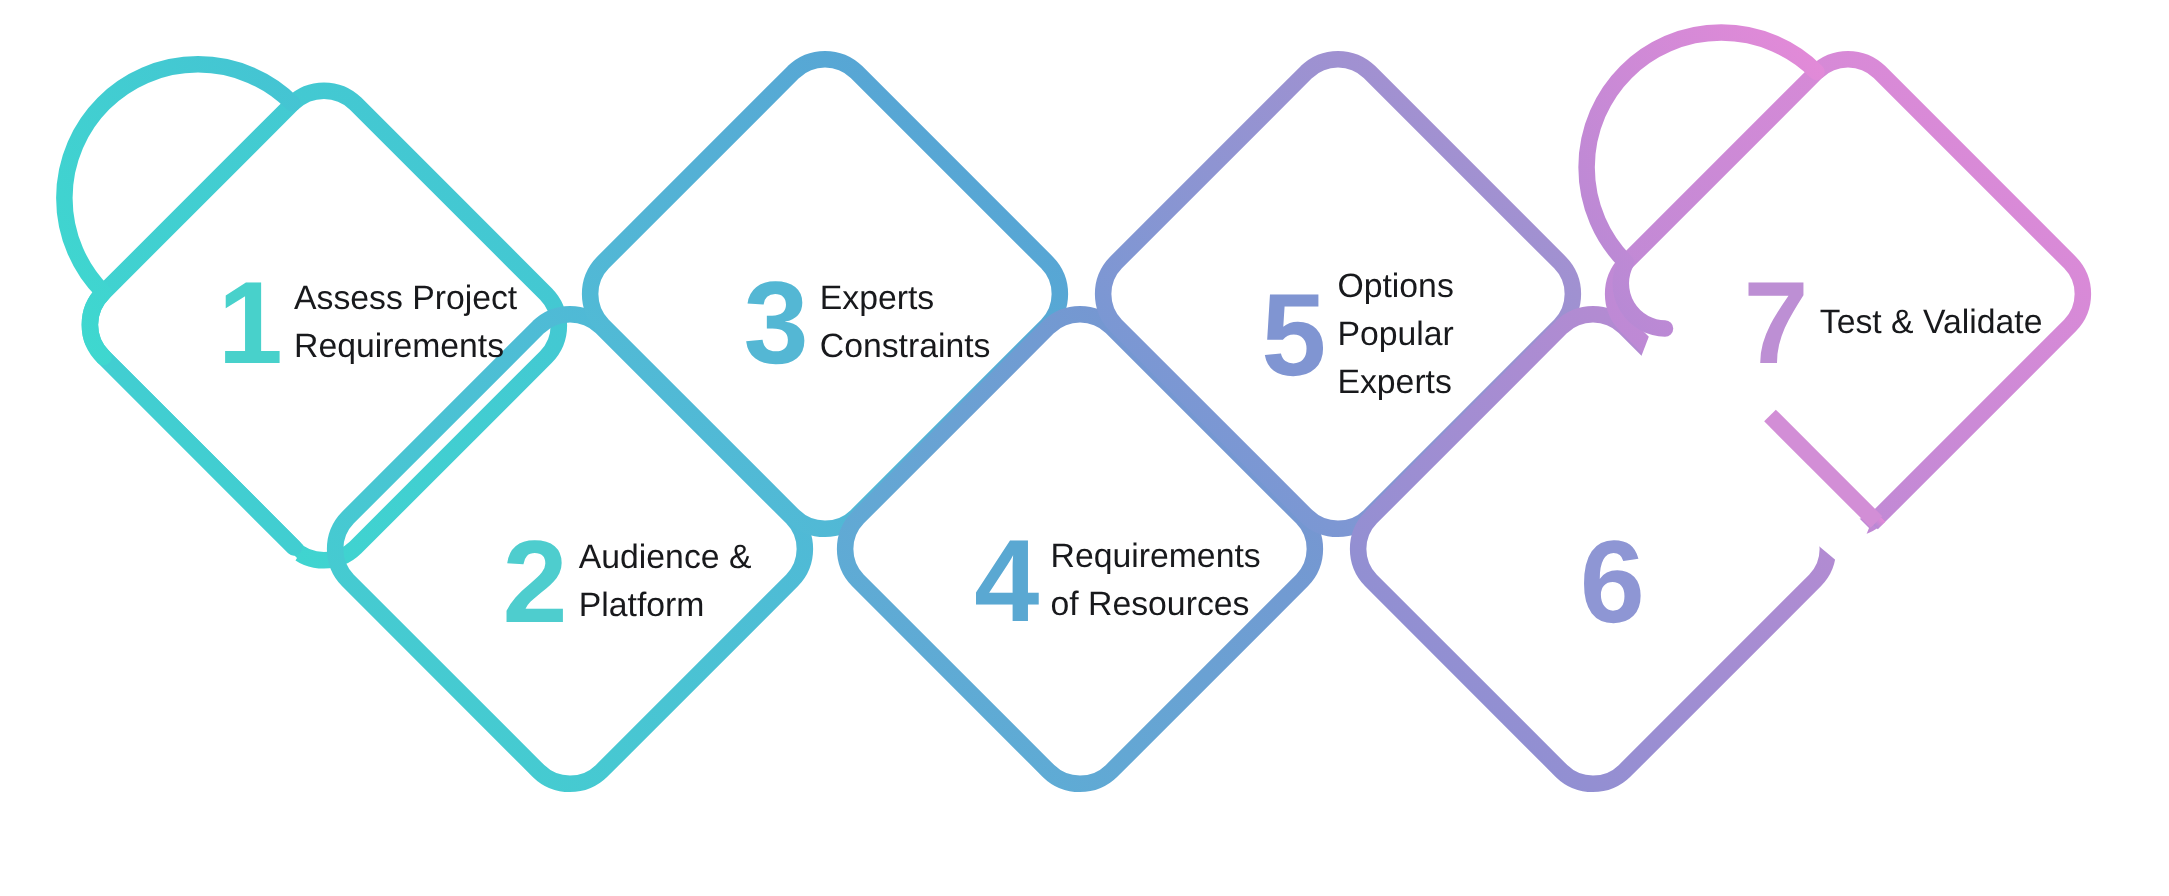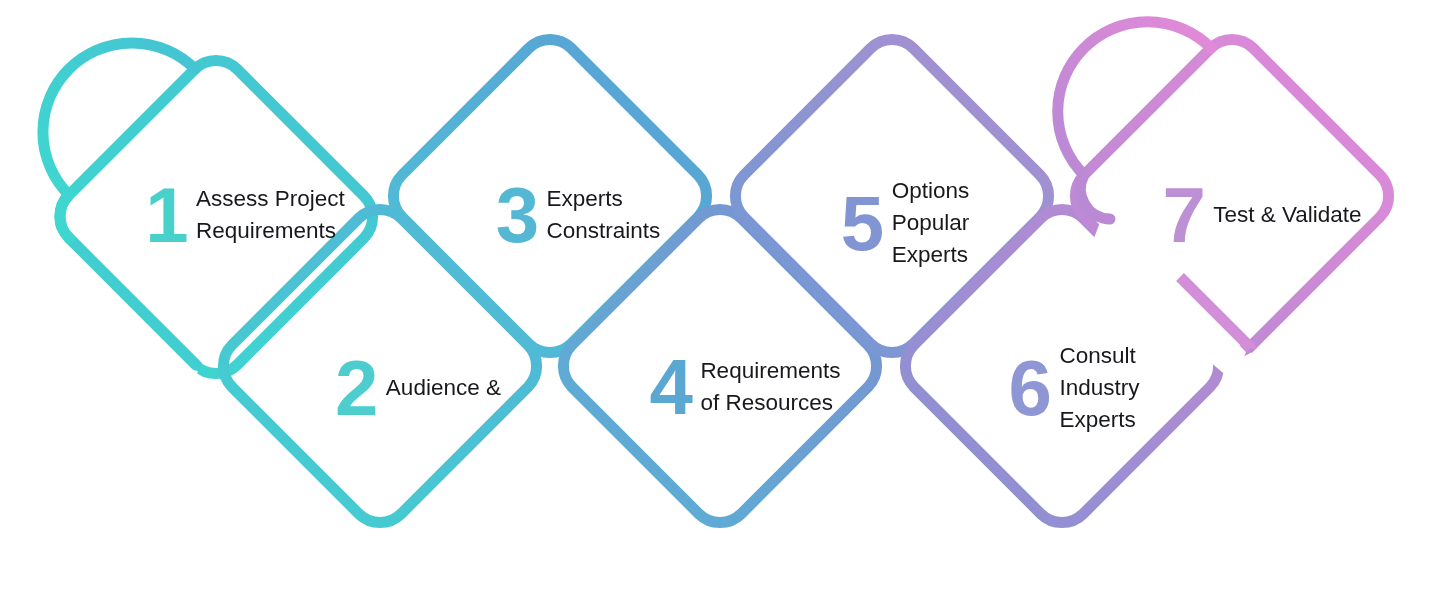--- a/index.html
+++ b/index.html
@@ -176,20 +176,21 @@
     <span class="step-text">
       <span class="tline">Assess Project</span>
       <span class="tline">Requirements</span>
     </span>
   </div>
 
   <div class="node-label" style="left:418px; top:388px;">
     <span class="step-number" style="color:#4ecdce;">2</span>
     <span class="step-text">
       <span class="tline">Audience &amp;</span>
+      <span class="tline">Platform</span>
     </span>
   </div>
 
   <div class="node-label" style="left:578px; top:215px;">
     <span class="step-number" style="color:#54b7d4;">3</span>
     <span class="step-text">
       <span class="tline">Experts</span>
       <span class="tline">Constraints</span>
     </span>
   </div>
@@ -206,25 +207,20 @@
     <span class="step-number" style="color:#8095d2;">5</span>
     <span class="step-text">
       <span class="tline">Options</span>
       <span class="tline">Popular</span>
       <span class="tline">Experts</span>
     </span>
   </div>
 
   <div class="node-label" style="left:1074px; top:388px;">
     <span class="step-number" style="color:#8e96d4;">6</span>
-    <span class="step-text">
-      <span class="tline">Consult</span>
-      <span class="tline">Industry</span>
-      <span class="tline">Experts</span>
-    </span>
   </div>
 
   <div class="node-label" style="left:1262px; top:215px;">
     <span class="step-number" style="color:#bd8fd4;">7</span>
     <span class="step-text">
       <span class="tline">Test &amp; Validate</span>
     </span>
   </div>
 
 </div>

